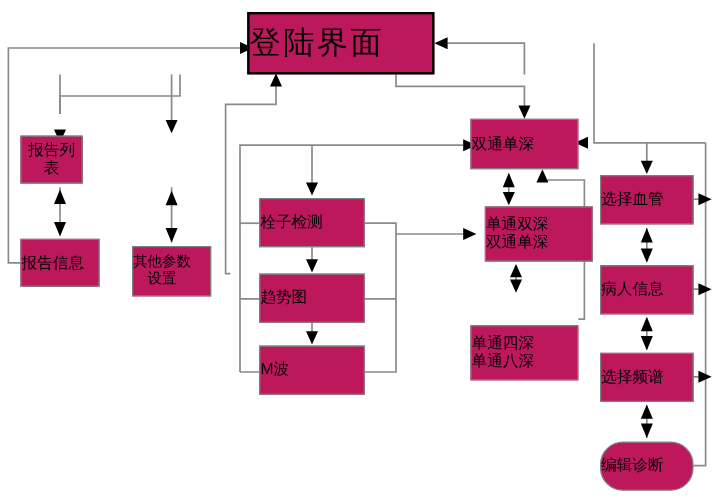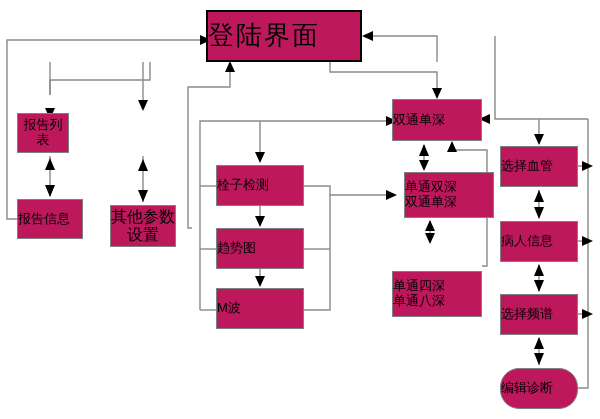--- a/index.html
+++ b/index.html
@@ -5,21 +5,21 @@
   html,body{margin:0;padding:0;background:#ffffff;}
   body{font-family:"Liberation Sans","DejaVu Sans",sans-serif;}
   #canvas{position:relative;width:600px;height:419px;background:#fff;overflow:hidden;}
   .node{position:absolute;box-sizing:border-box;border:1px solid #808080;background:#be185d;
         display:flex;align-items:center;justify-content:flex-start;text-align:center;
         color:#000;line-height:1.15;z-index:5;}
   .node span{display:block;white-space:pre-line;}
   #n-login{border:2px solid #000;}
   #n-login span{font-size:26px;letter-spacing:2px;}
   .sz-13 span{font-size:13px;}
-  .sz-12 span{font-size:16px;}
+  .sz-12 span{font-size:12px;}
   svg.wires{position:absolute;left:0;top:0;width:600px;height:419px;z-index:1;}
   svg.wires line,svg.wires polyline,svg.wires path{stroke:#8a8a8a;stroke-width:1.4;fill:none;}
   svg.wires polygon{fill:#000;stroke:none;}
 </style>
 </head>
 <body>
 
 <div id="canvas">
 
   <svg class="wires" viewBox="0 0 600 419" xmlns="http://www.w3.org/2000/svg">

